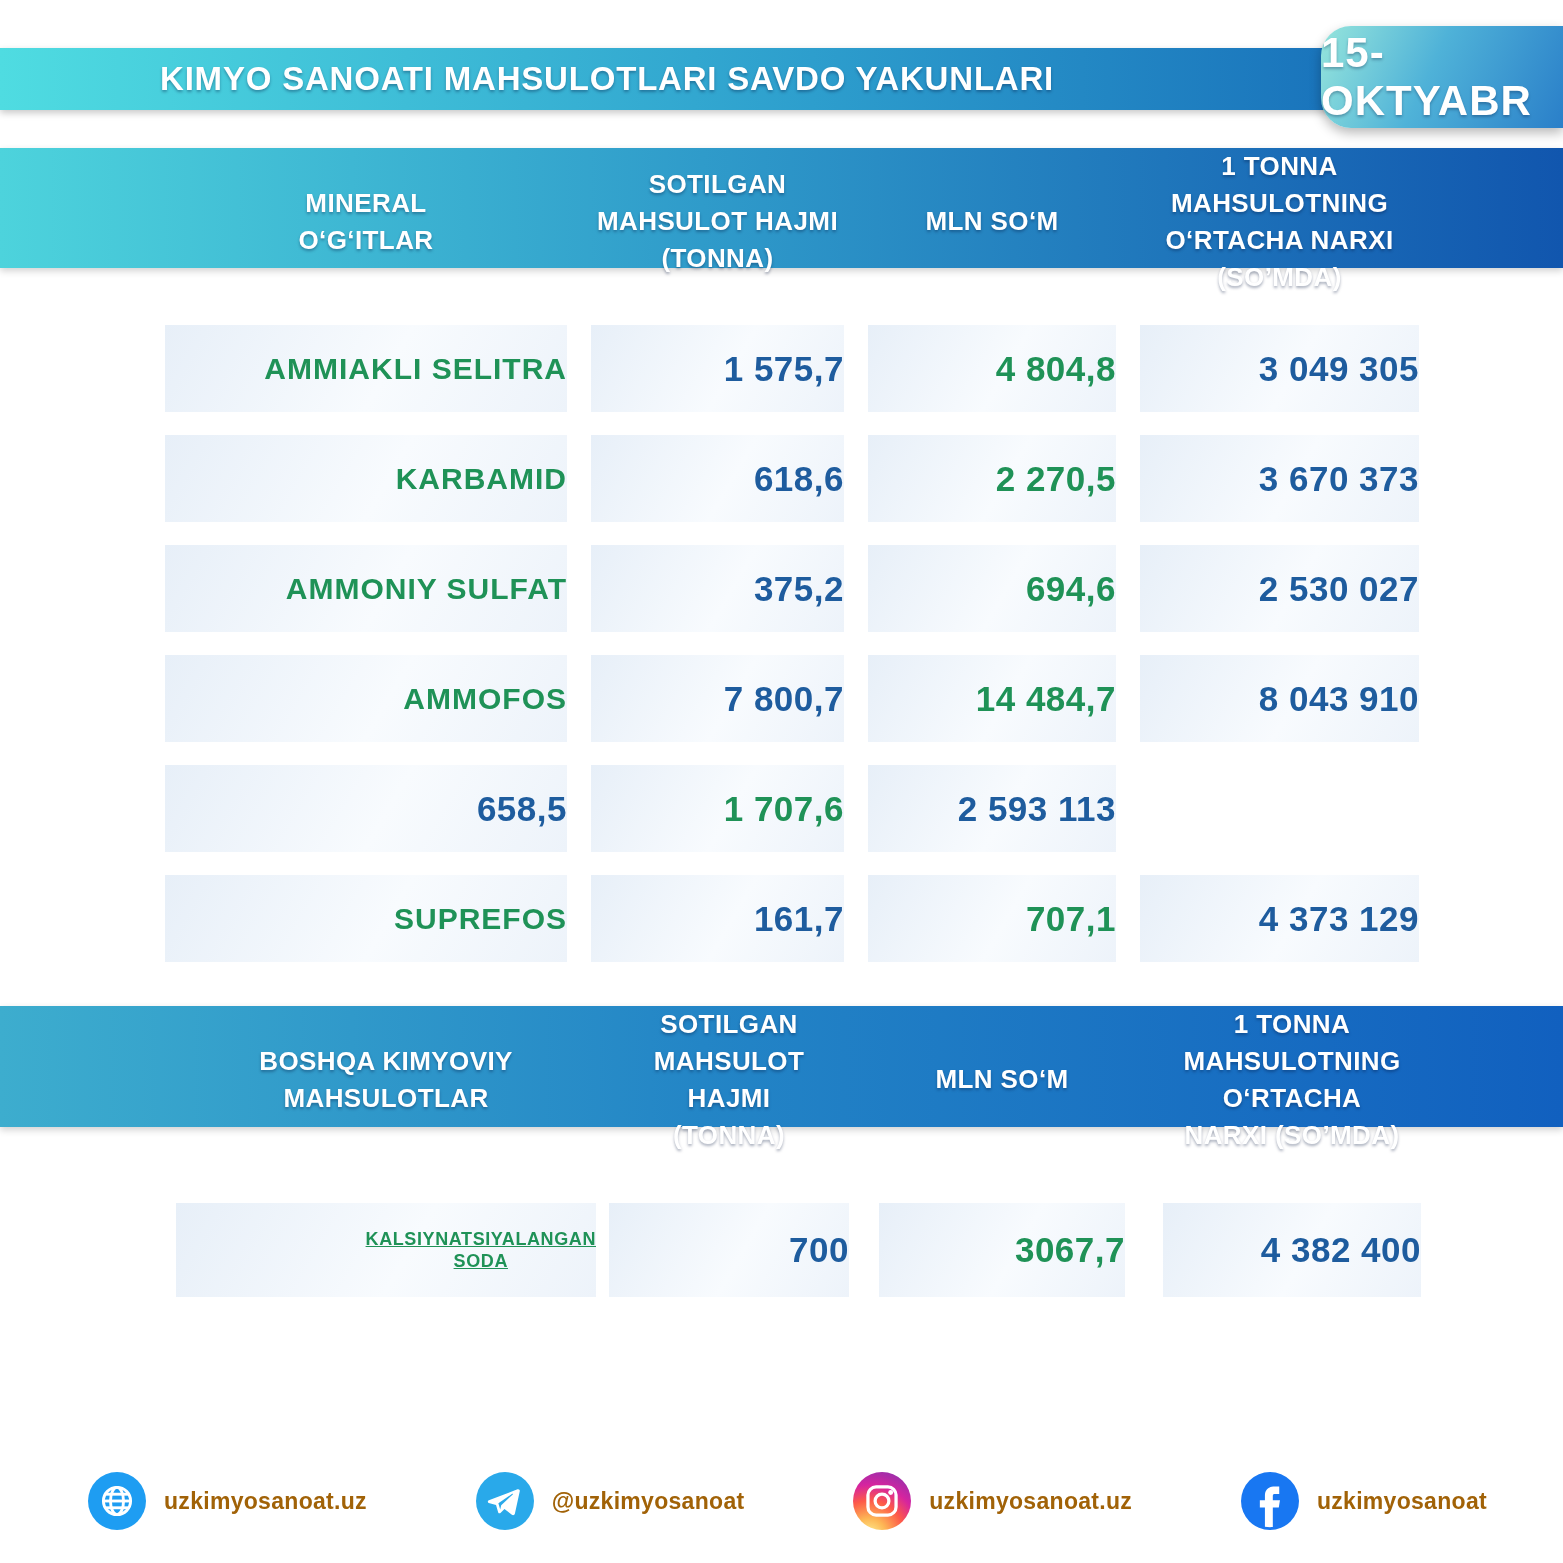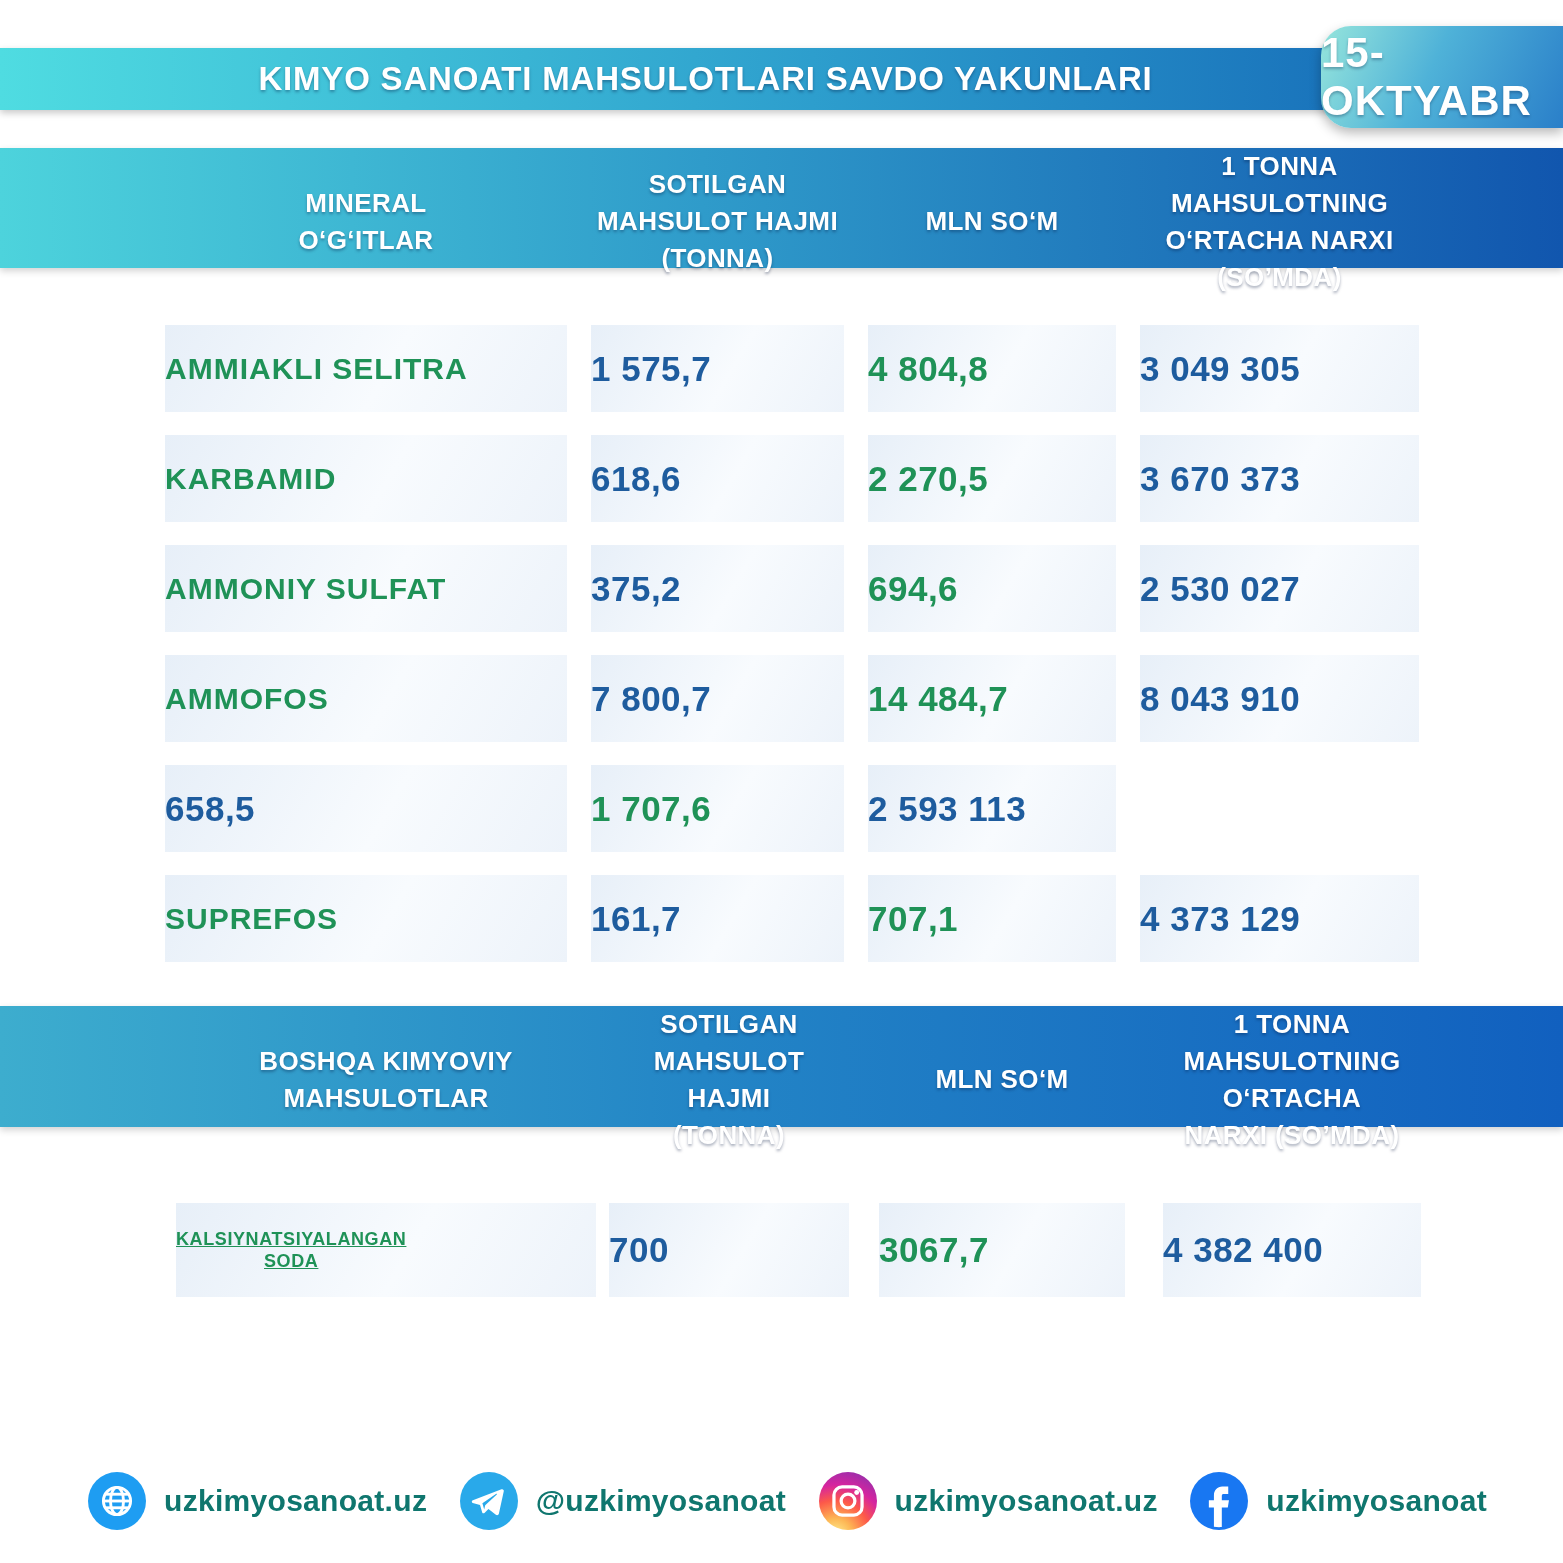--- a/index.html
+++ b/index.html
@@ -14,21 +14,21 @@
   
   .topbar-wrap{position:relative;height:130px;}
   .topbar{
     position:absolute;left:0;right:0;top:48px;height:62px;
     background:linear-gradient(90deg,#4fdce1 0%,#2d9ecd 52%,#1161b4 100%);
     box-shadow:0 3px 7px rgba(0,0,0,.22);
     display:flex;align-items:center;
     padding-left:160px;padding-right:312px;
   }
   .main-title{
-    flex:1;text-align:center;
+    flex:1;
     color:#fff;font-size:33px;font-weight:bold;letter-spacing:.8px;
     text-shadow:0 2px 3px rgba(0,20,60,.35);
     white-space:nowrap;
   }
   .date-badge{
     position:absolute;top:26px;right:0;width:242px;height:102px;
     background:linear-gradient(115deg,#96e5dc 0%,#4fb2d8 45%,#2a7fc9 100%);
     border-radius:30px 0 0 30px;
     box-shadow:0 5px 12px rgba(0,0,0,.28);
     display:flex;align-items:center;justify-content:center;
@@ -67,21 +67,21 @@
     text-shadow:0 2px 3px rgba(0,20,60,.35);
   }
 
   
   .rows1{margin-top:57px;}
   .row{margin-bottom:23px;}
   .row:last-child{margin-bottom:0;}
   .cell{
     height:87px;
     background:linear-gradient(120deg,#e7eff8 0%,#f8fbfe 55%,#edf3fa 100%);
-    display:flex;align-items:center;justify-content:flex-start;
+    display:flex;align-items:center;justify-content:flex-end;
     text-align:center;
   }
   .pname{
     color:#1f9257;font-weight:bold;font-size:30px;letter-spacing:1px;
     white-space:pre-line;line-height:1.25;
   }
   .num{font-weight:bold;font-size:35px;letter-spacing:.5px;}
   .num.blue{color:#1e5c9e;}
   .num.green{color:#1f9257;}
 
@@ -90,21 +90,21 @@
   .rows2 .pname{font-size:18px;letter-spacing:.6px;text-decoration:underline;}
 
   
   .footer{
     margin-top:175px;
     display:flex;align-items:center;justify-content:space-between;
     padding:0 76px 0 88px;
   }
   .fitem{display:flex;align-items:center;gap:18px;cursor:pointer;}
   .ficon{width:58px;height:58px;flex:0 0 auto;display:block;}
-  .flabel{color:#0f766e;font-size:30px;font-weight:600;letter-spacing:.3px;white-space:nowrap;}
+  .flabel{color:#a16207;font-size:23px;font-weight:600;letter-spacing:.3px;white-space:nowrap;}
 </style>
 </head>
 <body>
 
 <div class="page">
 
   <div class="topbar-wrap">
     <div class="topbar">
       <div class="main-title">KIMYO SANOATI MAHSULOTLARI SAVDO YAKUNLARI</div>
     </div>

